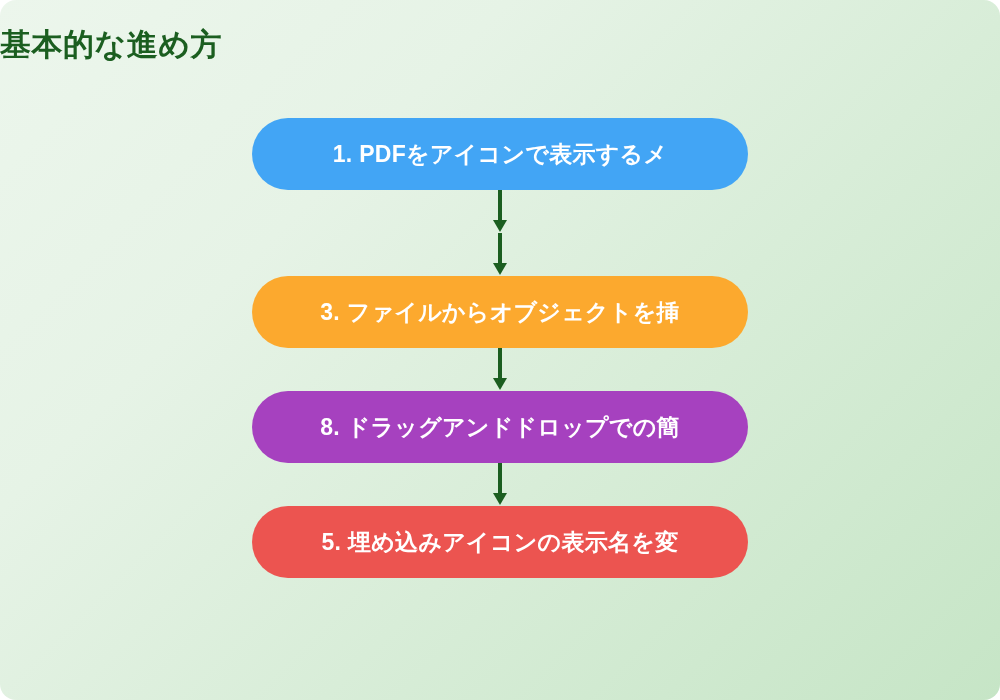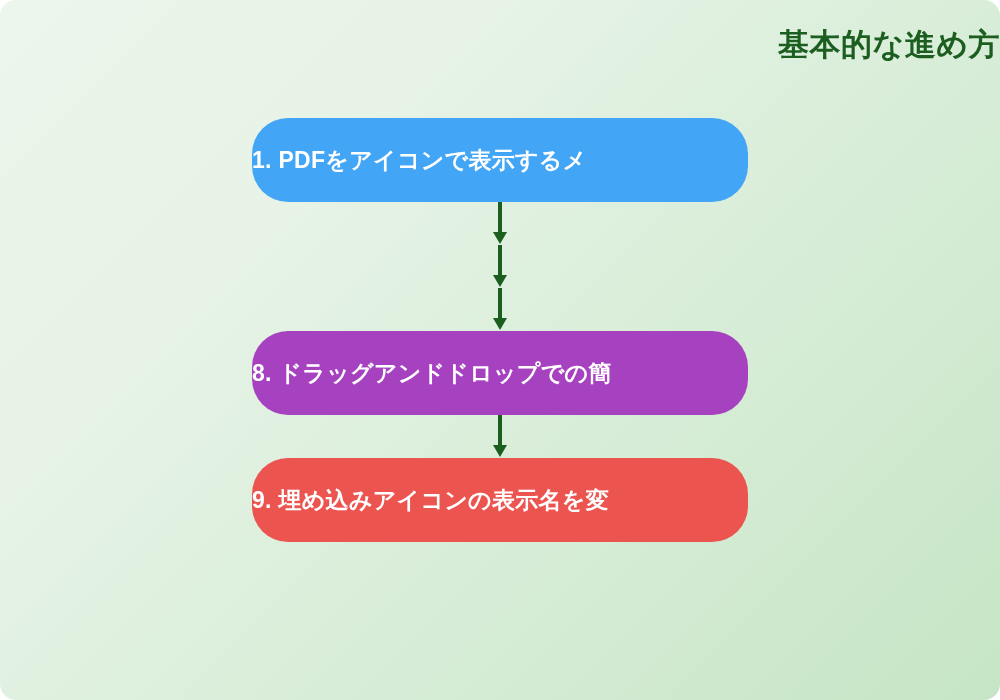--- a/index.html
+++ b/index.html
@@ -22,43 +22,44 @@
     border-radius: 16px;
     background: linear-gradient(135deg, #ecf6ec 0%, #e6f3e6 30%, #d8edd8 60%, #c6e5c6 100%);
     overflow: hidden;
   }
 
   #title {
     position: absolute;
     top: 26px;
     left: 0;
     width: 1000px;
-    text-align: right;
+    text-align: left;
     font-size: 31px;
     font-weight: bold;
     color: #1b5e20;
     letter-spacing: 0.5px;
     line-height: 1.2;
     white-space: nowrap;
   }
 
   #flow {
     position: absolute;
     top: 118px;
     left: 252px;
     width: 496px;
   }
 
   .node {
     position: relative;
     width: 496px;
-    height: 84px;
+    height: 72px;
     border-radius: 36px;
     display: flex;
     align-items: center;
+    justify-content: center;
     box-sizing: border-box;
   }
 
   .node-label {
     font-size: 23px;
     font-weight: bold;
     color: #ffffff;
     white-space: nowrap;
     letter-spacing: 0.3px;
     text-align: center;
@@ -93,33 +94,36 @@
           <rect x="8" y="0" width="4" height="32" fill="#1b5e20"></rect>
           <polygon points="3,30 17,30 10,42" fill="#1b5e20"></polygon>
         </svg>
       </div>
       <div class="connector">
         <svg width="20" height="43" viewBox="0 0 20 43" aria-hidden="true">
           <rect x="8" y="0" width="4" height="32" fill="#1b5e20"></rect>
           <polygon points="3,30 17,30 10,42" fill="#1b5e20"></polygon>
         </svg>
       </div>
+      <div class="node" style="background: rgb(252, 169, 46);">
+        <span class="node-label">3. ファイルからオブジェクトを挿</span>
+      </div>
       <div class="connector">
         <svg width="20" height="43" viewBox="0 0 20 43" aria-hidden="true">
           <rect x="8" y="0" width="4" height="32" fill="#1b5e20"></rect>
           <polygon points="3,30 17,30 10,42" fill="#1b5e20"></polygon>
         </svg>
       </div>
       <div class="node" style="background: rgb(166, 65, 191);">
         <span class="node-label">8. ドラッグアンドドロップでの簡</span>
       </div>
       <div class="connector">
         <svg width="20" height="43" viewBox="0 0 20 43" aria-hidden="true">
           <rect x="8" y="0" width="4" height="32" fill="#1b5e20"></rect>
           <polygon points="3,30 17,30 10,42" fill="#1b5e20"></polygon>
         </svg>
       </div>
       <div class="node" style="background: rgb(236, 84, 80);">
-        <span class="node-label">9. 埋め込みアイコンの表示名を変</span>
+        <span class="node-label">5. 埋め込みアイコンの表示名を変</span>
       </div>
     </div>
 
 </div>
 
 </body></html>

